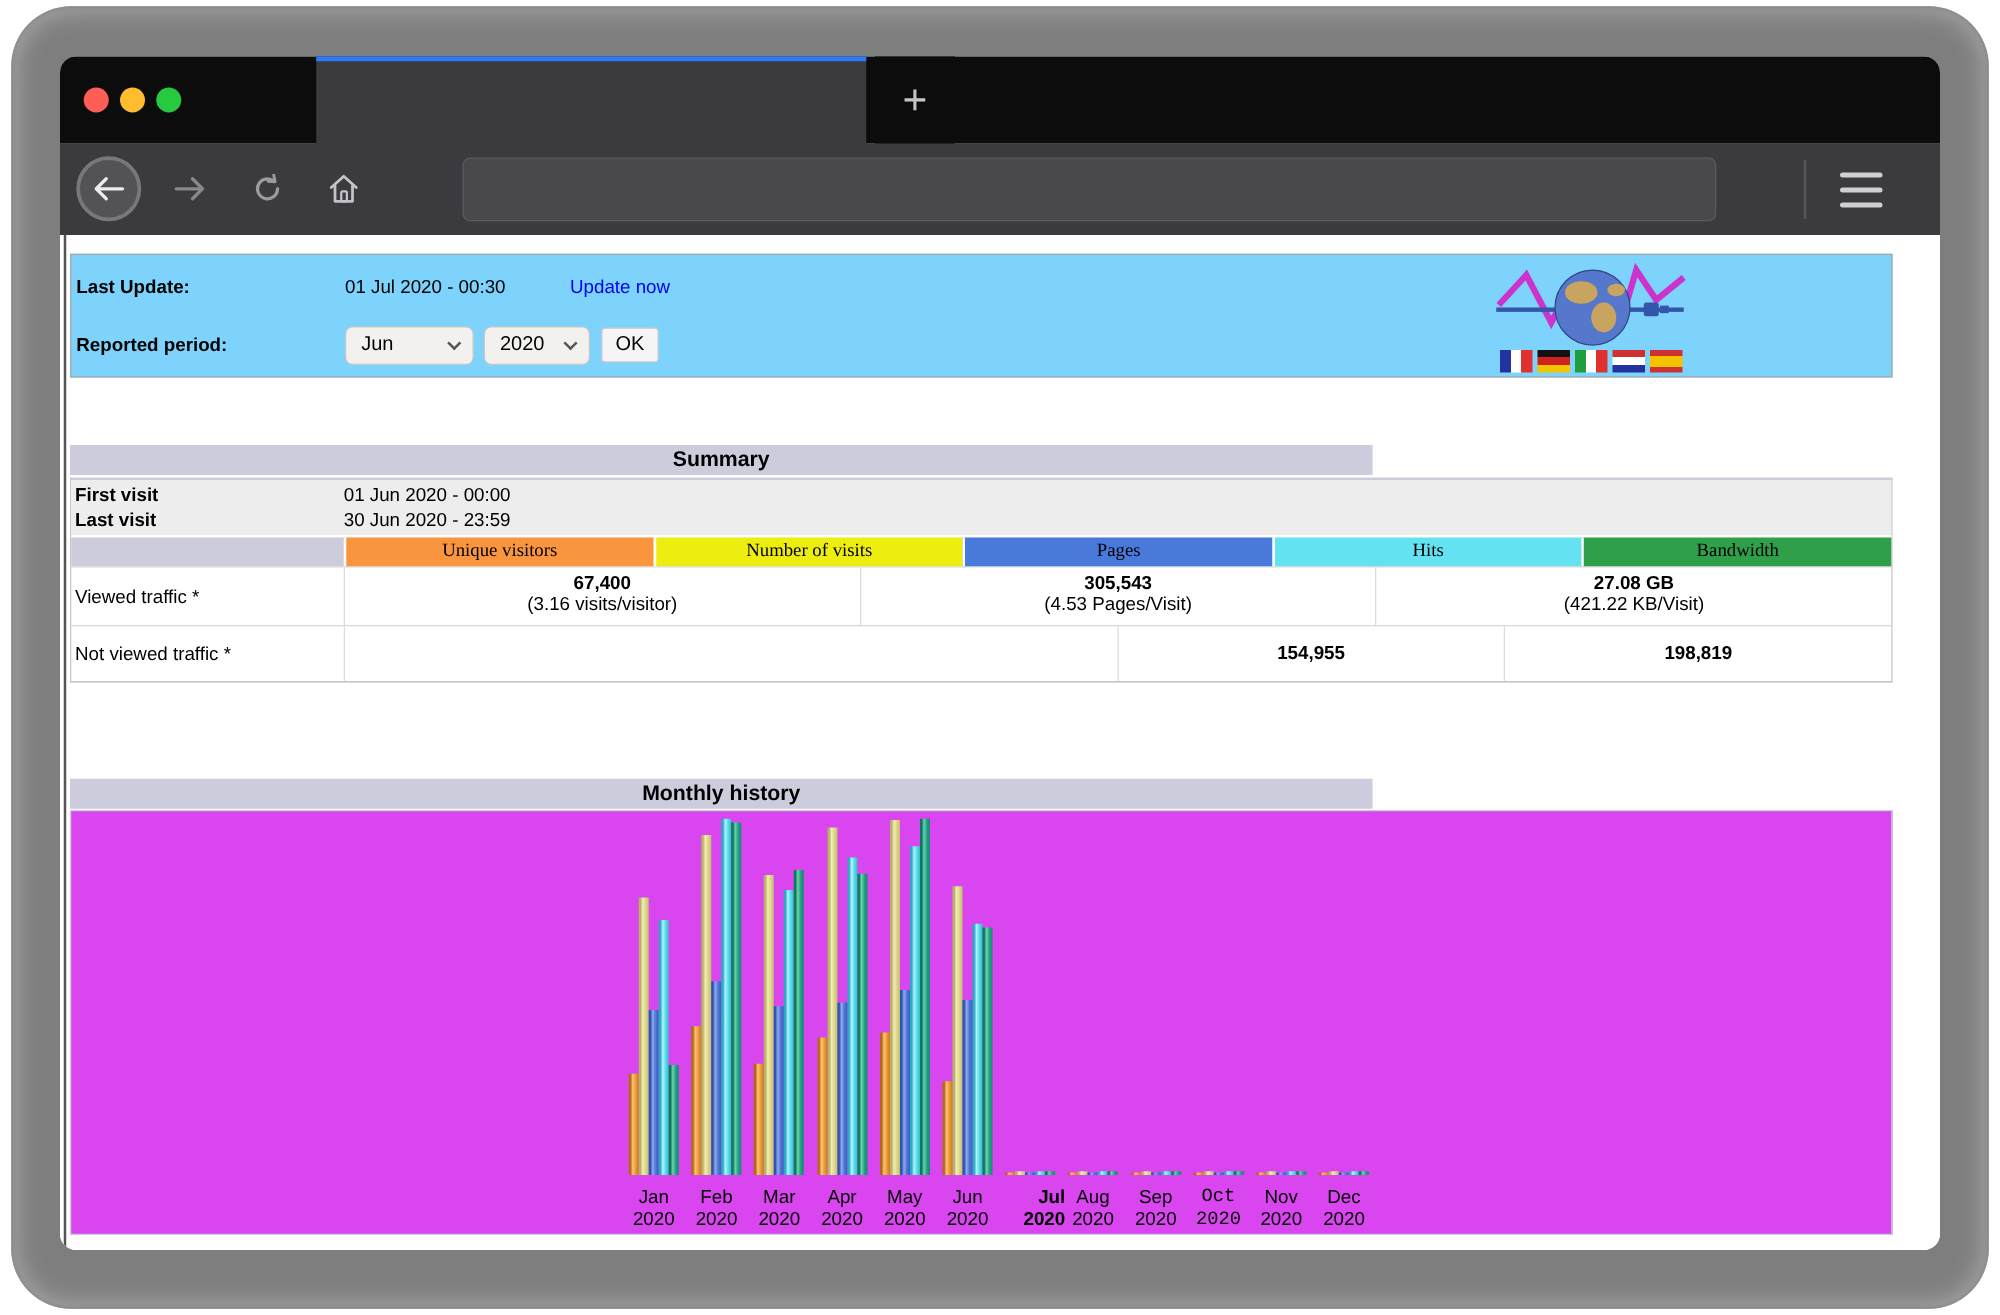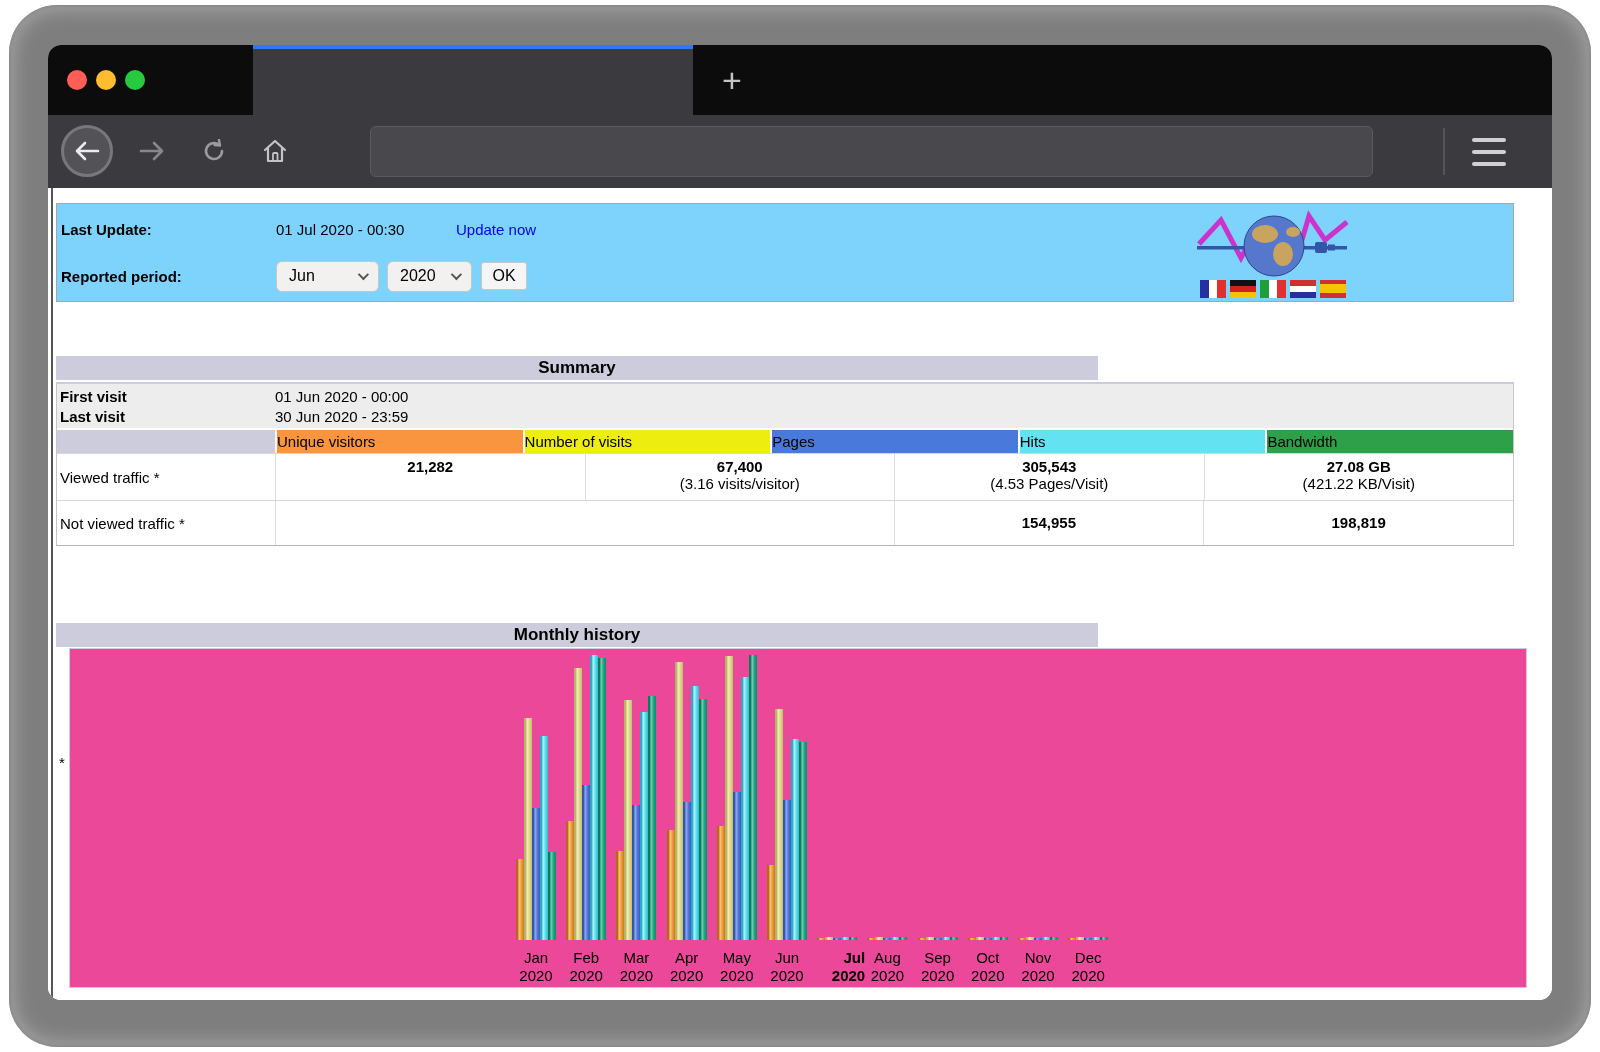--- a/index.html
+++ b/index.html
@@ -52,32 +52,32 @@
 
   .sectiontitle{ position:absolute; left:8px; width:1042px; height:24px; background:#ccccdd;
     font-weight:bold; font-size:17px; text-align:center; line-height:24px; }
   .summary-table{ position:absolute; left:8px; top:194px; width:1458px; border-top:2px solid #ccccdd;
     border-left:1px solid #c6c6c6; border-right:1px solid #c6c6c6; border-bottom:1px solid #b5b5b5; }
   .info-rows{ background:#ededed; border-bottom:2px solid #fff; padding:2px 0; }
   .irow{ display:flex; height:20px; align-items:center; }
   .irow .ilabel{ width:218px; font-weight:bold; padding-left:3px; }
   .hdr-row{ display:flex; height:23px; }
   .hdr-spacer{ width:218px; background:#ccccdd; }
-  .hdr-cell{ flex:1; line-height:23px; border-left:2px solid #fff; }
+  .hdr-cell{ flex:1; text-align:center; line-height:23px; border-left:2px solid #fff;font-family:Liberation Serif, serif; }
   .trow{ display:flex; border-top:1px solid #d8d8d8; }
   .trow .tlabel{ width:218px; padding-left:3px; display:flex; align-items:center; }
   .tcell{ flex:1; text-align:center; border-left:1px solid #dcdcdc; padding:4px 0 6px; }
   .tcell .main{ font-weight:bold; }
   .tcell.merged{ flex:2; }
   .viewed-row{ height:47px; } .notviewed-row{ height:45px; }
   .notviewed-row .tcell{ display:flex; align-items:center; justify-content:center; font-weight:bold; }
   .footnote{ position:absolute; left:11px; top:566px; font-size:15px; }
 
-  .chartbox{ position:absolute; left:21px; top:460px; width:1458px; height:340px;
-    border:1px solid #ccccdd; background:#ec4899; }
+  .chartbox{ position:absolute; left:8px; top:460px; width:1458px; height:340px;
+    border:1px solid #ccccdd; background:#d946ef; }
   .bargroup{ position:absolute; bottom:47px; height:293px; display:flex; align-items:flex-end; }
   .bar{ width:8px; }
   .bar.s0{ background:linear-gradient(90deg,#b36a14 0 18%,#fcc27c 40%,#ee9933 70%,#c47a1e 100%); }
   .bar.s1{ background:linear-gradient(90deg,#b8b266 0 18%,#f2edb4 40%,#dcd687 70%,#c3bd70 100%); }
   .bar.s2{ background:linear-gradient(90deg,#2f55b4 0 18%,#8fa9ec 40%,#4e74d4 70%,#3a5dbc 100%); }
   .bar.s3{ background:linear-gradient(90deg,#2baac4 0 18%,#b2f2fa 40%,#55dcec 70%,#38b8cc 100%); }
   .bar.s4{ background:linear-gradient(90deg,#0b7a5c 0 18%,#6fd0ae 40%,#1fa183 70%,#118a6c 100%); }
   .mlabel{ position:absolute; top:300px; width:56px; text-align:center; font-size:15px; line-height:18px; }
   .mlabel.current{ font-weight:bold; }
   svg{ display:block; }
@@ -188,23 +188,20 @@
       <div class="hdr-row">
         <div class="hdr-spacer"></div>
       <div class="hdr-cell" style="background: rgb(249, 149, 63);">Unique visitors</div>
           <div class="hdr-cell" style="background: rgb(237, 237, 16);">Number of visits</div>
           <div class="hdr-cell" style="background: rgb(74, 121, 220);">Pages</div>
           <div class="hdr-cell" style="background: rgb(99, 227, 241);">Hits</div>
           <div class="hdr-cell" style="background: rgb(47, 160, 74);">Bandwidth</div>
         </div>
       <div class="trow viewed-row">
         <div class="tlabel">Viewed traffic *</div>
-      <div class="tcell">
-            <div class="main">21,282</div>
-          </div>
           <div class="tcell">
             <div class="main">67,400</div>
             <div class="sub">(3.16 visits/visitor)</div>
           </div>
           <div class="tcell">
             <div class="main">305,543</div>
             <div class="sub">(4.53 Pages/Visit)</div>
           </div>
           <div class="tcell">
             <div class="main">27.08 GB</div>
@@ -322,21 +319,21 @@
           <div>Sep</div>
           <div>2020</div>
         </div>
         <div class="bargroup" style="left: 897.8px;">
           <div class="bar s0" style="height: 2px;"></div>
           <div class="bar s1" style="height: 3px;"></div>
           <div class="bar s2" style="height: 2px;"></div>
           <div class="bar s3" style="height: 3px;"></div>
           <div class="bar s4" style="height: 3px;"></div>
         </div>
-        <div class="mlabel" style="left: 889.8px;">
+        <div class="mlabel" style="left: 889.8px; font-family: Liberation Mono, monospace;">
           <div>Oct</div>
           <div>2020</div>
         </div>
         <div class="bargroup" style="left: 948px;">
           <div class="bar s0" style="height: 2px;"></div>
           <div class="bar s1" style="height: 3px;"></div>
           <div class="bar s2" style="height: 2px;"></div>
           <div class="bar s3" style="height: 3px;"></div>
           <div class="bar s4" style="height: 3px;"></div>
         </div>

